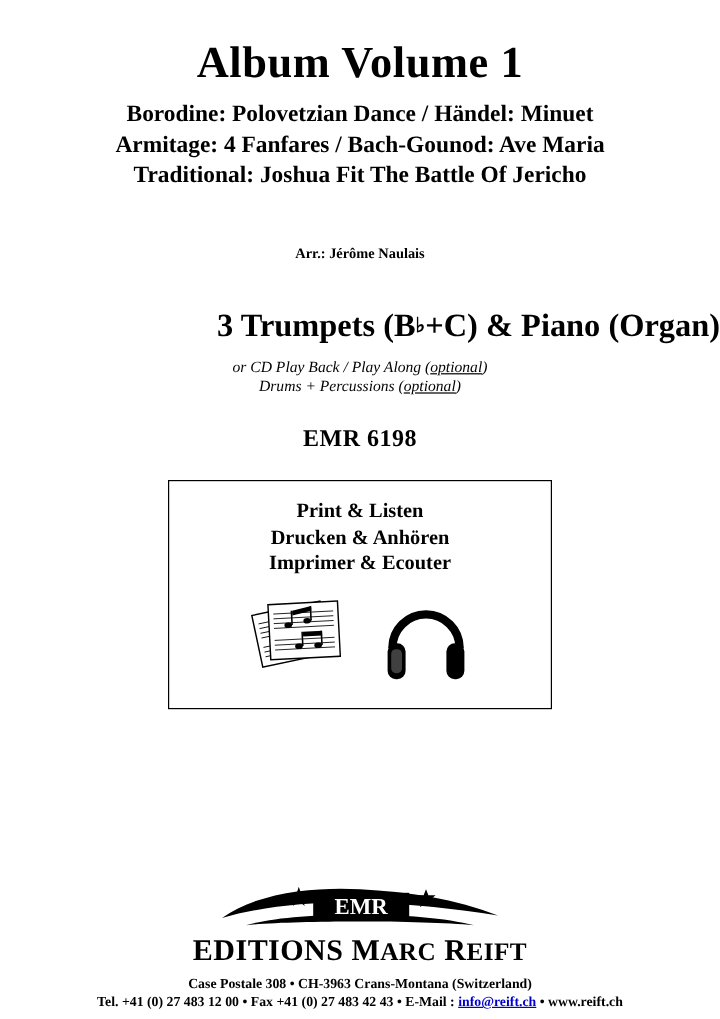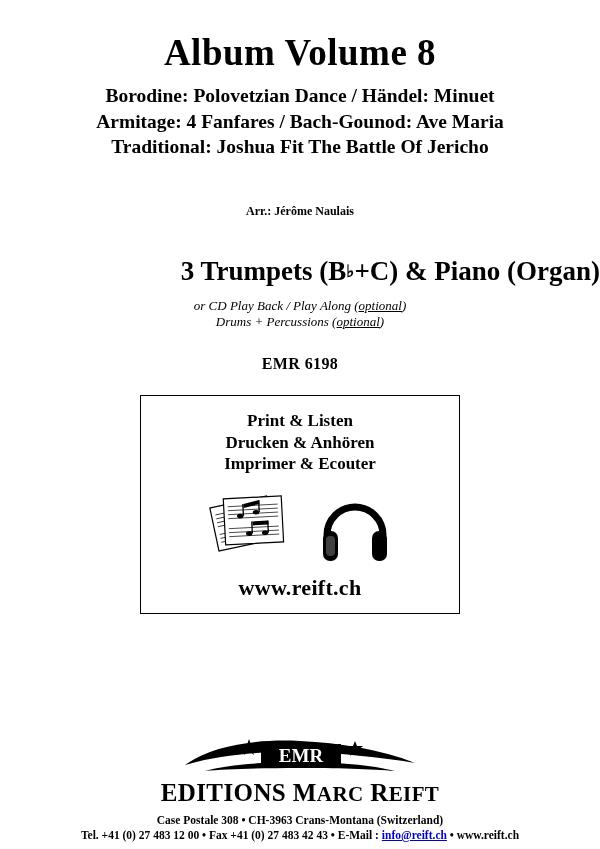--- a/index.html
+++ b/index.html
@@ -62,21 +62,21 @@
     font-style: italic;
     font-size: 13px;
     margin-top: 11px;
     line-height: 1.28;
   }
   .playback u {
     text-decoration: underline;
   }
   .emr-code {
     text-align: center;
-    font-size: 16px;
+    font-size: 20px;
     font-weight: bold;
     margin-top: 24px;
     letter-spacing: 0.4px;
   }
   .listen-box {
     width: 320px;
     margin: 22px auto 0 auto;
     border: 1px solid #000;
     padding: 14px 0 12px 0;
     box-sizing: border-box;
@@ -138,21 +138,21 @@
     color: #0000cc;
     text-decoration: underline;
   }
 </style>
 </head>
 <body>
 
 <div class="page">
 
   <div class="title-block">
-    <div class="main-title">Album Volume 8</div>
+    <div class="main-title">Album Volume 1</div>
     <div class="composers">
       <div class="composer-line">Borodine: Polovetzian Dance / Händel: Minuet</div>
       <div class="composer-line">Armitage: 4 Fanfares / Bach-Gounod: Ave Maria</div>
       <div class="composer-line">Traditional: Joshua Fit The Battle Of Jericho</div>
     </div>
   </div>
 
   <div class="arranger">Arr.: Jérôme Naulais</div>
 
   <div class="instrumentation">
@@ -219,21 +219,20 @@
 
         <g transform="translate(128,16)">
           <path d="M4 36 A28 28 0 0 1 60 36" fill="none" stroke="#000" stroke-width="7"></path>
           <rect x="0" y="32" width="15" height="30" rx="7" fill="#000"></rect>
           <rect x="49" y="32" width="15" height="30" rx="7" fill="#000"></rect>
           <rect x="3" y="37" width="9" height="20" rx="4" fill="#ffffff" opacity="0.25"></rect>
         </g>
       </svg>
     </div>
 
-    <div class="listen-url">www.reift.ch</div>
   </div>
 
   <div class="publisher">
     <div class="emr-logo">
       <svg width="250" height="46" viewBox="0 0 250 46">
 
         <path d="M10 30 C 40 8, 90 4, 125 6 C 165 8, 205 14, 240 28 C 205 22, 165 18, 125 17 C 88 16, 44 20, 10 30 Z" fill="#000"></path>
         <path d="M30 36 C 70 24, 175 24, 220 36 C 175 32, 70 32, 30 36 Z" fill="#000"></path>
 
         <rect x="86" y="9" width="80" height="22" fill="#000"></rect>

